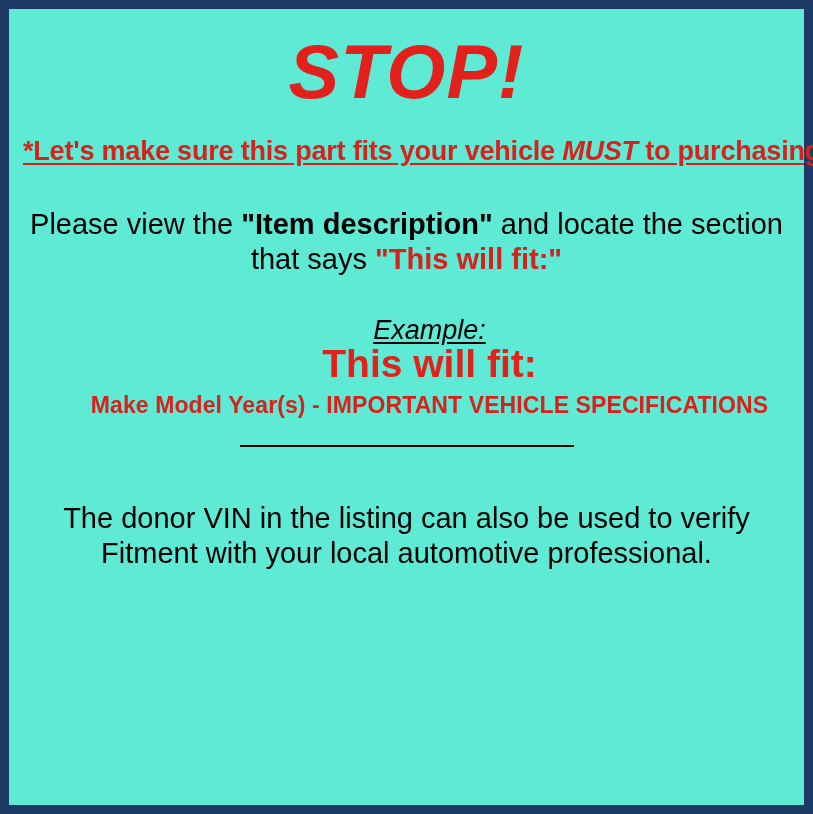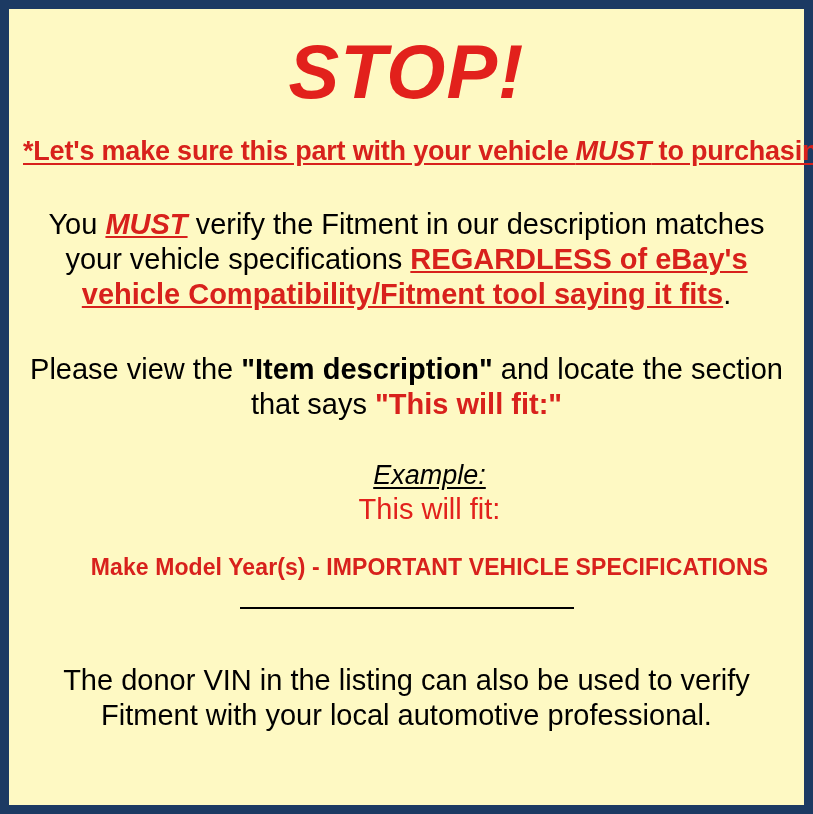--- a/index.html
+++ b/index.html
@@ -11,21 +11,21 @@
     width: 813px;
     height: 814px;
     overflow: hidden;
     font-family: "Liberation Sans", sans-serif;
   }
   #notice-card {
     box-sizing: border-box;
     width: 813px;
     height: 814px;
     border: 9px solid #1c3a63;
-    background: #fef9c3;
+    background: #5eead4;
     display: block;
     position: relative;
   }
   .inner {
     box-sizing: border-box;
     width: 100%;
     height: 100%;
     padding: 6px 14px 0 14px;
     text-align: center;
   }
@@ -112,31 +112,31 @@
     color: #000000;
     font-style: italic;
     font-size: 27px;
     line-height: 30px;
     text-decoration: underline;
     text-underline-offset: 3px;
     display: inline-block;
   }
   #example-fit {
     color: #e2211c;
-    font-weight: normal;
-    font-size: 29px;
+    font-weight: bold;
+    font-size: 39px;
     line-height: 34px;
     margin: 2px 0 0 0;
   }
   #example-spec {
     color: #d8211c;
     font-weight: bold;
     font-size: 23px;
     line-height: 27px;
-    margin: 28px 0 0 0;
+    margin: 11px 0 0 0;
     letter-spacing: 0.1px;
   }
 
   
   #divider-wrap {
     margin-top: 26px;
     height: 12px;
   }
   #section-divider {
     width: 334px;
@@ -148,26 +148,23 @@
 </style>
 </head>
 <body>
 
 <div id="notice-card">
   <div class="inner">
 
     <div id="stop-heading">STOP!</div>
 
     <div id="subtitle-line">
-      <span>*Let's make sure this part with your vehicle </span><span class="ital">MUST</span><span> to purchasing*</span>
+      <span>*Let's make sure this part fits your vehicle </span><span class="ital">MUST</span><span> to purchasing*</span>
     </div>
 
-    <p class="para" id="para-must">
-      <span>You </span><span class="red-bold-ital-u">MUST</span><span> verify the Fitment in our description matches your vehicle specifications </span><span class="red-bold-u">REGARDLESS of eBay's vehicle Compatibility/Fitment tool saying it fits</span><span>.</span>
-    </p>
 
     <p class="para" id="para-itemdesc">
       <span>Please view the </span><span class="blk-bold">"Item description"</span><span> and locate the section that says </span><span class="red-bold">"This will fit:"</span>
     </p>
 
     <div id="example-block">
       <div>
         <span id="example-label">Example:</span>
       </div>
       <div id="example-fit">This will fit:</div>

